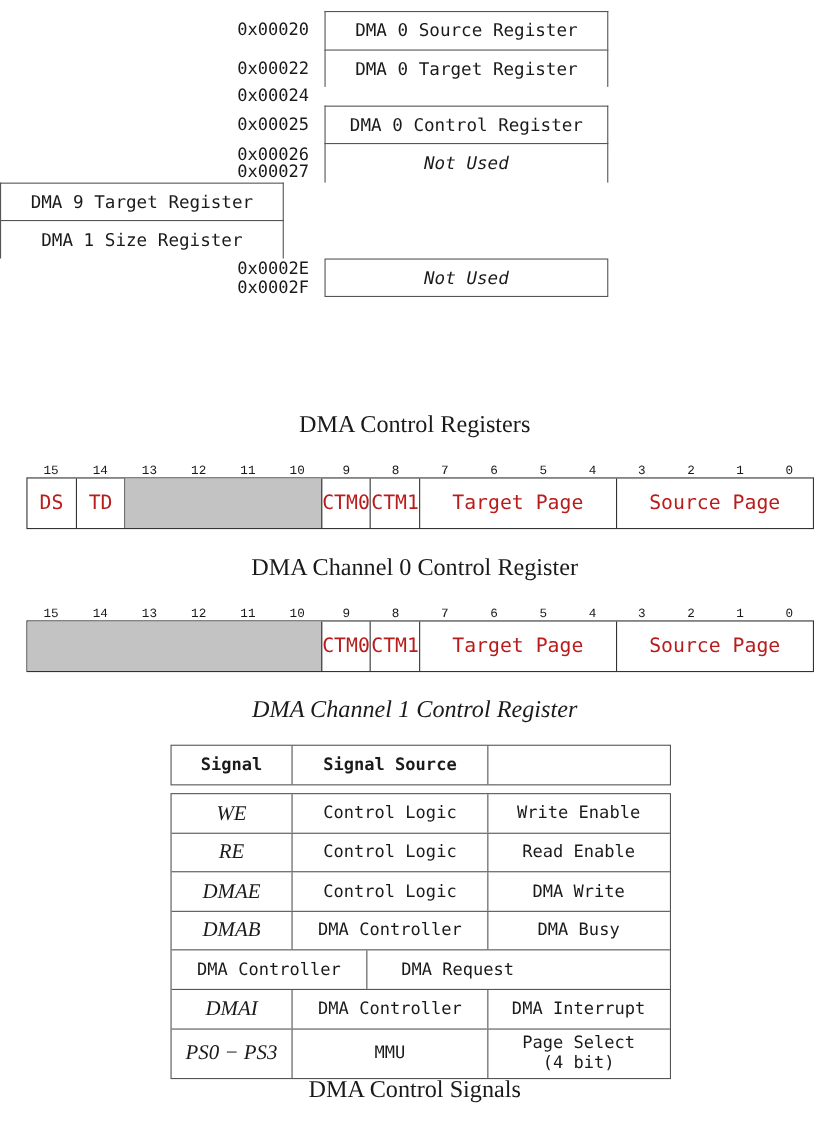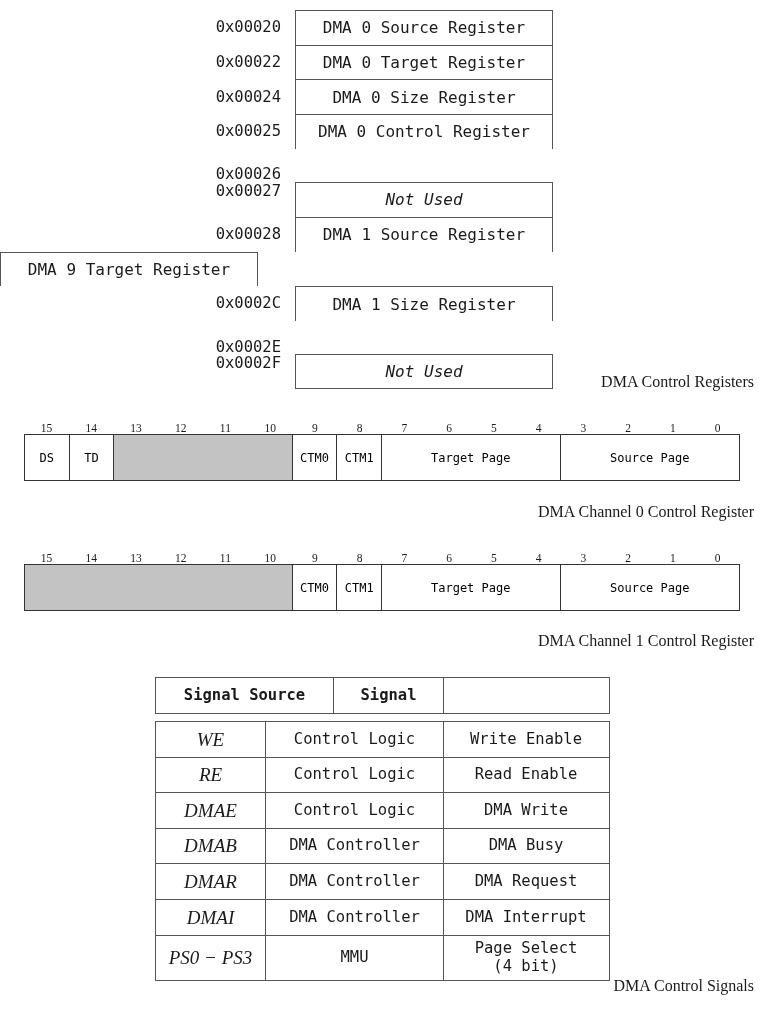--- a/index.html
+++ b/index.html
@@ -54,68 +54,67 @@
     display: flex;
     align-items: center;
     justify-content: center;
     height: 34.7px;
   }
   .memmap-row:last-child .memmap-cell {
     border-bottom-width: 1.4px;
   }
   .memmap-cell.notused {
     font-style: italic;
-    margin-top: 33px;
   }
   .memmap-row.tall .memmap-cell { height: 35.2px; }
 
   
   .caption {
     width: 754px;
-    text-align: right;
+    text-align: center;
     font-family: "Liberation Serif", "DejaVu Serif", serif;
-    font-size: 16px;
+    font-size: 22px;
     color: #1a1a1a;
     position: absolute;
   }
 
   
   .bitfield {
     position: absolute;
     left: 24px;
     width: 716px;
   }
   .bitnums {
     display: flex;
     height: 19px;
     align-items: flex-end;
   }
   .bitnum {
-    font-family: Liberation Serif, serif;
+    font-family: Liberation Mono, monospace;
     font-size: 11.5px;
     text-align: center;
     color: #1a1a1a;
     line-height: 1;
     margin-top: 32px;
   }
   .bitcells {
     display: flex;
     height: 47px;
     border: 1.6px solid #333333;
     box-sizing: border-box;
   }
   .bitcell {
     box-sizing: border-box;
     border-right: 1.6px solid #333333;
     display: flex;
     align-items: center;
     justify-content: center;
     font-family: "DejaVu Sans Mono", monospace;
-    font-size: 12px;
-    color: #000000;
+    font-size: 18px;
+    color: #b91c1c;
     overflow: visible;
     white-space: nowrap;
     position: relative;
   }
   .bitcell:last-child { border-right: 0; }
   .bitcell.reserved { background: #c3c3c3; }
   .bitcell.narrow span {
     position: absolute;
     left: 50%;
     transform: translateX(-50%);
@@ -177,48 +176,38 @@
     <div class="memmap-row">
       <div class="memmap-addr">
         <div>0x00022</div>
       </div>
       <div class="memmap-cell">DMA 0 Target Register</div>
     </div>
     <div class="memmap-row">
       <div class="memmap-addr">
         <div>0x00024</div>
       </div>
-      <div class="memmap-cell">DMA 0 Size Register</div>
     </div>
     <div class="memmap-row">
       <div class="memmap-addr">
         <div>0x00025</div>
       </div>
       <div class="memmap-cell">DMA 0 Control Register</div>
     </div>
     <div class="memmap-row tall">
       <div class="memmap-addr">
         <div>0x00026</div>
         <div>0x00027</div>
       </div>
       <div class="memmap-cell notused">Not Used</div>
     </div>
     <div class="memmap-row">
-      <div class="memmap-addr">
-        <div>0x00028</div>
-      </div>
-      <div class="memmap-cell">DMA 1 Source Register</div>
-    </div>
-    <div class="memmap-row">
       <div class="memmap-cell">DMA 9 Target Register</div>
     </div>
     <div class="memmap-row">
-      <div class="memmap-addr">
-        <div>0x0002C</div>
-      </div>
       <div class="memmap-cell">DMA 1 Size Register</div>
     </div>
     <div class="memmap-row tall">
       <div class="memmap-addr">
         <div>0x0002E</div>
         <div>0x0002F</div>
       </div>
       <div class="memmap-cell notused">Not Used</div>
     </div>
   </div>
@@ -295,27 +284,27 @@
         <span>CTM1</span>
       </div>
       <div class="bitcell" style="width: 179px;">
         <span>Target Page</span>
       </div>
       <div class="bitcell" style="width: 179px;">
         <span>Source Page</span>
       </div>
     </div>
 </div>
-<div class="caption" style="top:632px;">DMA Channel 1 Control Register</div>
+<div class="caption" style="top:632px;font-style:italic;">DMA Channel 1 Control Register</div>
 
 <div class="sigtable" style="top:677px;">
   <div class="sig-head" id="sighead">
       <div class="sigrow" style="border-bottom: 0px;">
+        <div class="sigcell c1">Signal</div>
         <div class="sigcell c2">Signal Source</div>
-        <div class="sigcell c1">Signal</div>
         <div class="sigcell c3"></div>
       </div>
     </div>
   <div style="height:7px"></div>
   <div class="sig-body" id="sigbody">
       <div class="sigrow">
         <div class="sigcell c1 mathital">WE</div>
         <div class="sigcell c2">Control Logic</div>
         <div class="sigcell c3">Write Enable</div>
       </div>
@@ -328,21 +317,20 @@
         <div class="sigcell c1 mathital">DMAE</div>
         <div class="sigcell c2">Control Logic</div>
         <div class="sigcell c3">DMA Write</div>
       </div>
       <div class="sigrow">
         <div class="sigcell c1 mathital">DMAB</div>
         <div class="sigcell c2">DMA Controller</div>
         <div class="sigcell c3">DMA Busy</div>
       </div>
       <div class="sigrow">
-        <div class="sigcell c1 mathital">DMAR</div>
         <div class="sigcell c2">DMA Controller</div>
         <div class="sigcell c3">DMA Request</div>
       </div>
       <div class="sigrow">
         <div class="sigcell c1 mathital">DMAI</div>
         <div class="sigcell c2">DMA Controller</div>
         <div class="sigcell c3">DMA Interrupt</div>
       </div>
       <div class="sigrow two">
         <div class="sigcell c1 mathital">PS0 − PS3</div>

